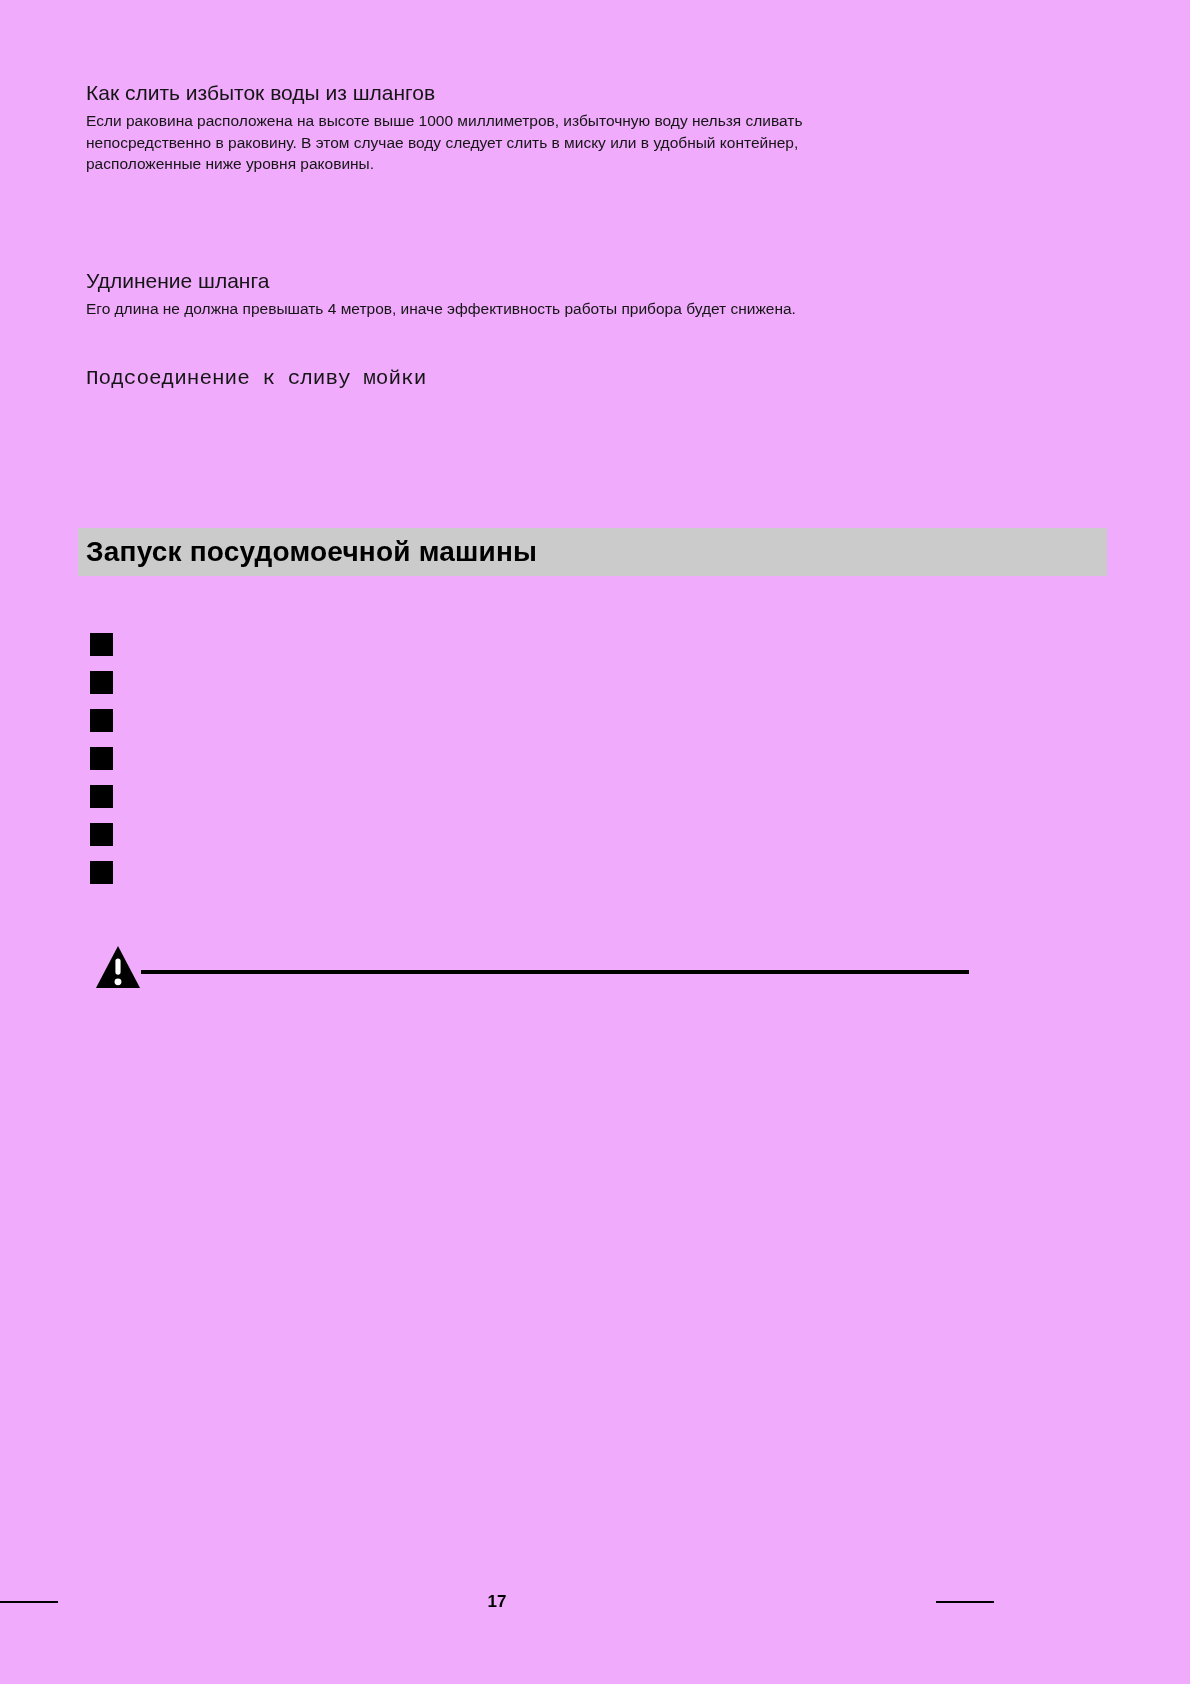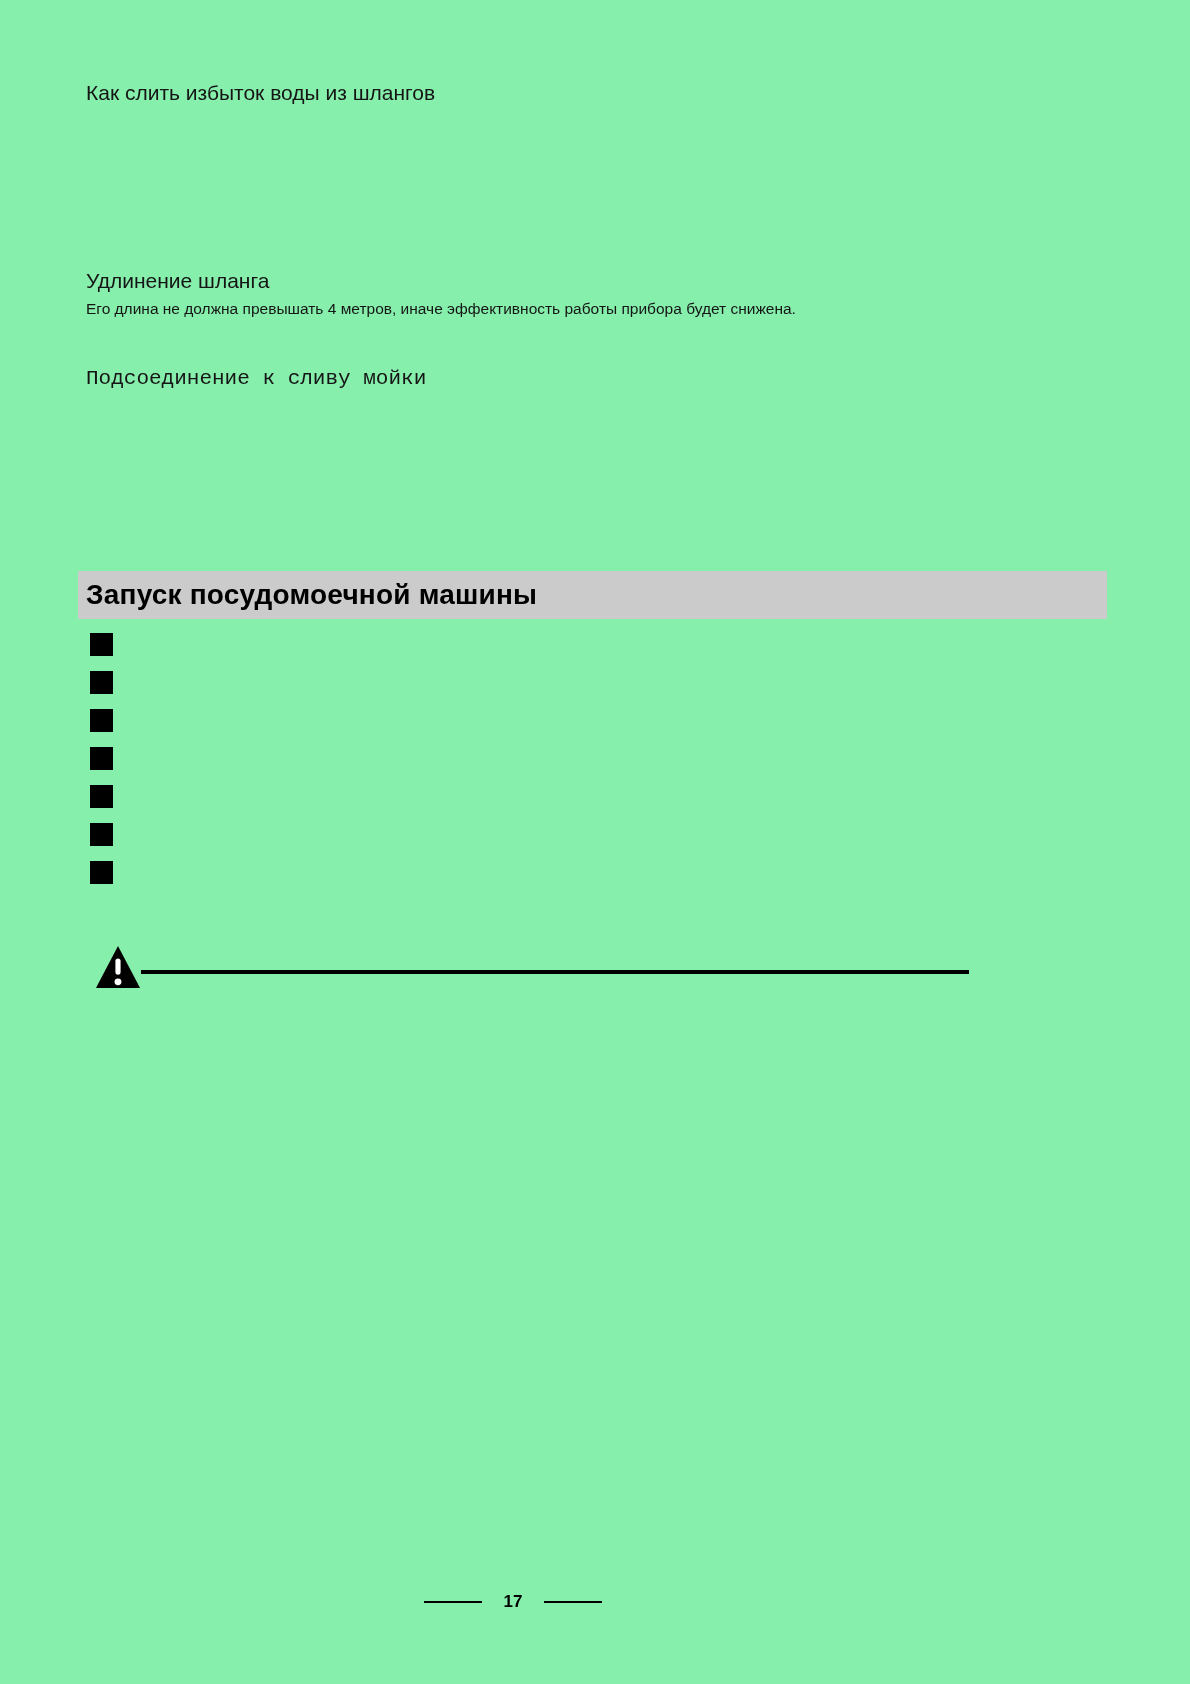--- a/index.html
+++ b/index.html
@@ -4,21 +4,21 @@
 <style>
   html, body {
     margin: 0;
     padding: 0;
     background: #ffffff;
   }
   .page {
     position: relative;
     width: 1190px;
     height: 1684px;
-    background: #86efac;
+    background: #f0abfc;
     font-family: "Liberation Sans", "DejaVu Sans", sans-serif;
     color: #111111;
     overflow: hidden;
   }
   .section {
     position: absolute;
     left: 86px;
     width: 1000px;
   }
   .section h2 {
@@ -86,25 +86,25 @@
     position: absolute;
     left: 46px;
     top: 26px;
     width: 828px;
     height: 4px;
     background: #000000;
   }
 
   .footer {
     position: absolute;
-    left: 16px;
+    left: 0;
     top: 1592px;
     width: 994px;
     display: flex;
-    justify-content: center;
+    justify-content: space-between;
     align-items: center;
   }
   .footer .pg-line {
     width: 58px;
     height: 2px;
     background: #000000;
   }
   .footer .pg-num {
     font-size: 17px;
     font-weight: 700;
@@ -112,33 +112,36 @@
     margin: 0 22px;
   }
 </style>
 </head>
 <body>
 
 <div class="page">
 
   <div class="section" id="sec1">
     <h2>Как слить избыток воды из шлангов</h2>
+    <p>Если раковина расположена на высоте выше 1000 миллиметров, избыточную воду нельзя сливать
+непосредственно в раковину. В этом случае воду следует слить в миску или в удобный контейнер,
+расположенные ниже уровня раковины.</p>
   </div>
 
 
   <div class="section" id="sec3">
     <h2>Удлинение шланга</h2>
     <p>Его длина не должна превышать 4 метров, иначе эффективность работы прибора будет снижена.</p>
   </div>
 
   <div class="section" id="sec4">
     <h2>Подсоединение к сливу мойки</h2>
   </div>
 
-  <div class="banner" id="banner" style="background: rgb(203, 203, 203); margin-top: 43px;">
+  <div class="banner" id="banner" style="background: rgb(203, 203, 203);">
     <h1>Запуск посудомоечной машины</h1>
   </div>
 
   <div id="bullets">
       <div class="bullet-square" style="background: rgb(0, 0, 0);"></div>
       <div class="bullet-square" style="background: rgb(0, 0, 0);"></div>
       <div class="bullet-square" style="background: rgb(0, 0, 0);"></div>
       <div class="bullet-square" style="background: rgb(0, 0, 0);"></div>
       <div class="bullet-square" style="background: rgb(0, 0, 0);"></div>
       <div class="bullet-square" style="background: rgb(0, 0, 0);"></div>

